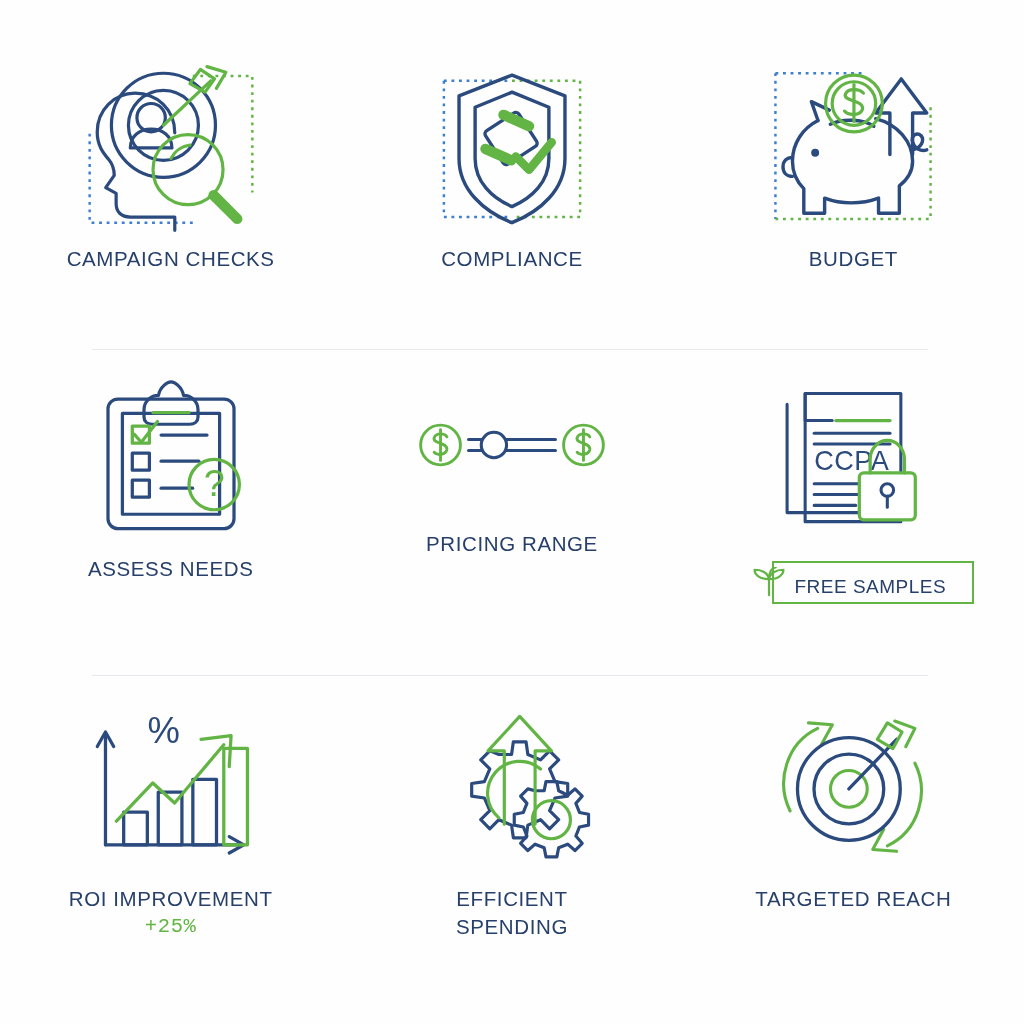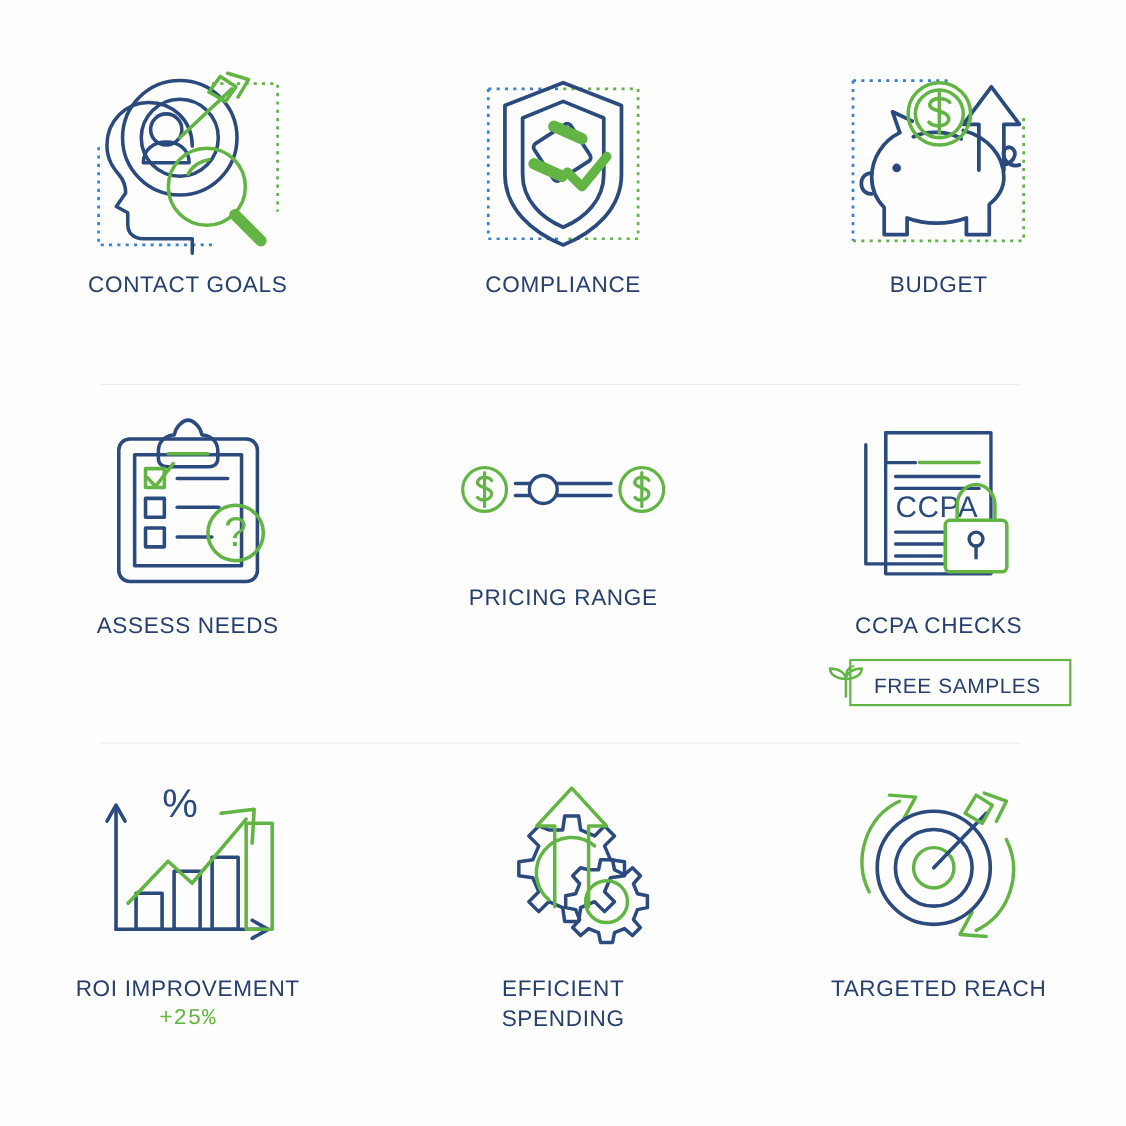--- a/index.html
+++ b/index.html
@@ -142,21 +142,21 @@
             <path d="M138 7 L158 13 L148 30"></path>
 
             <circle cx="118" cy="116" r="37"></circle>
 
             <path d="M100 104 C104 96 112 91 120 90"></path>
 
             <path d="M145 143 L170 168" stroke-width="11"></path>
           </g>
         </svg>
       </div>
-      <div class="label">CONTACT GOALS</div>
+      <div class="label">CAMPAIGN CHECKS</div>
     </div>
 
     <div class="cell">
       <div class="icon-box">
         <svg viewBox="0 0 200 185" width="190" height="175" aria-hidden="true">
 
           <path d="M28 22 L28 166 L100 166 M28 22 L100 22" fill="none" stroke="#3d7fd1" stroke-width="2.6" stroke-dasharray="3 5"></path>
 
           <path d="M100 22 L172 22 L172 166 L100 166" fill="none" stroke="#62b544" stroke-width="2.6" stroke-dasharray="3 5"></path>
           <g fill="none" stroke="#2b4a7d" stroke-width="3.6" stroke-linecap="round" stroke-linejoin="round">
@@ -309,21 +309,20 @@
             <rect x="102" y="104" width="62" height="52" rx="5"></rect>
 
             <path d="M114 104 L114 89 C114 77 123 68 133 68 C143 68 152 77 152 89 L152 104" fill="none"></path>
           </g>
           <g fill="none" stroke="#2b4a7d" stroke-width="3.4" stroke-linecap="round" stroke-linejoin="round">
             <circle cx="133" cy="123" r="7"></circle>
             <path d="M133 130 L133 142"></path>
           </g>
         </svg>
       </div>
-      <div class="label">CCPA CHECKS</div>
 
       <div class="badge">
         <div class="badge-frame"></div>
         <svg class="badge-icon" viewBox="0 0 40 36" width="34" height="31" aria-hidden="true">
           <g fill="none" stroke="#62b544" stroke-width="2.6" stroke-linecap="round" stroke-linejoin="round">
             <path d="M20 33 L20 12"></path>
             <path d="M20 14 C8 14 3 8 3 3 C12 3 19 7 20 14 Z"></path>
             <path d="M20 14 C32 14 37 8 37 3 C28 3 21 7 20 14 Z"></path>
             <path d="M20 14 C20 5 24 1 28 0"></path>
           </g>

